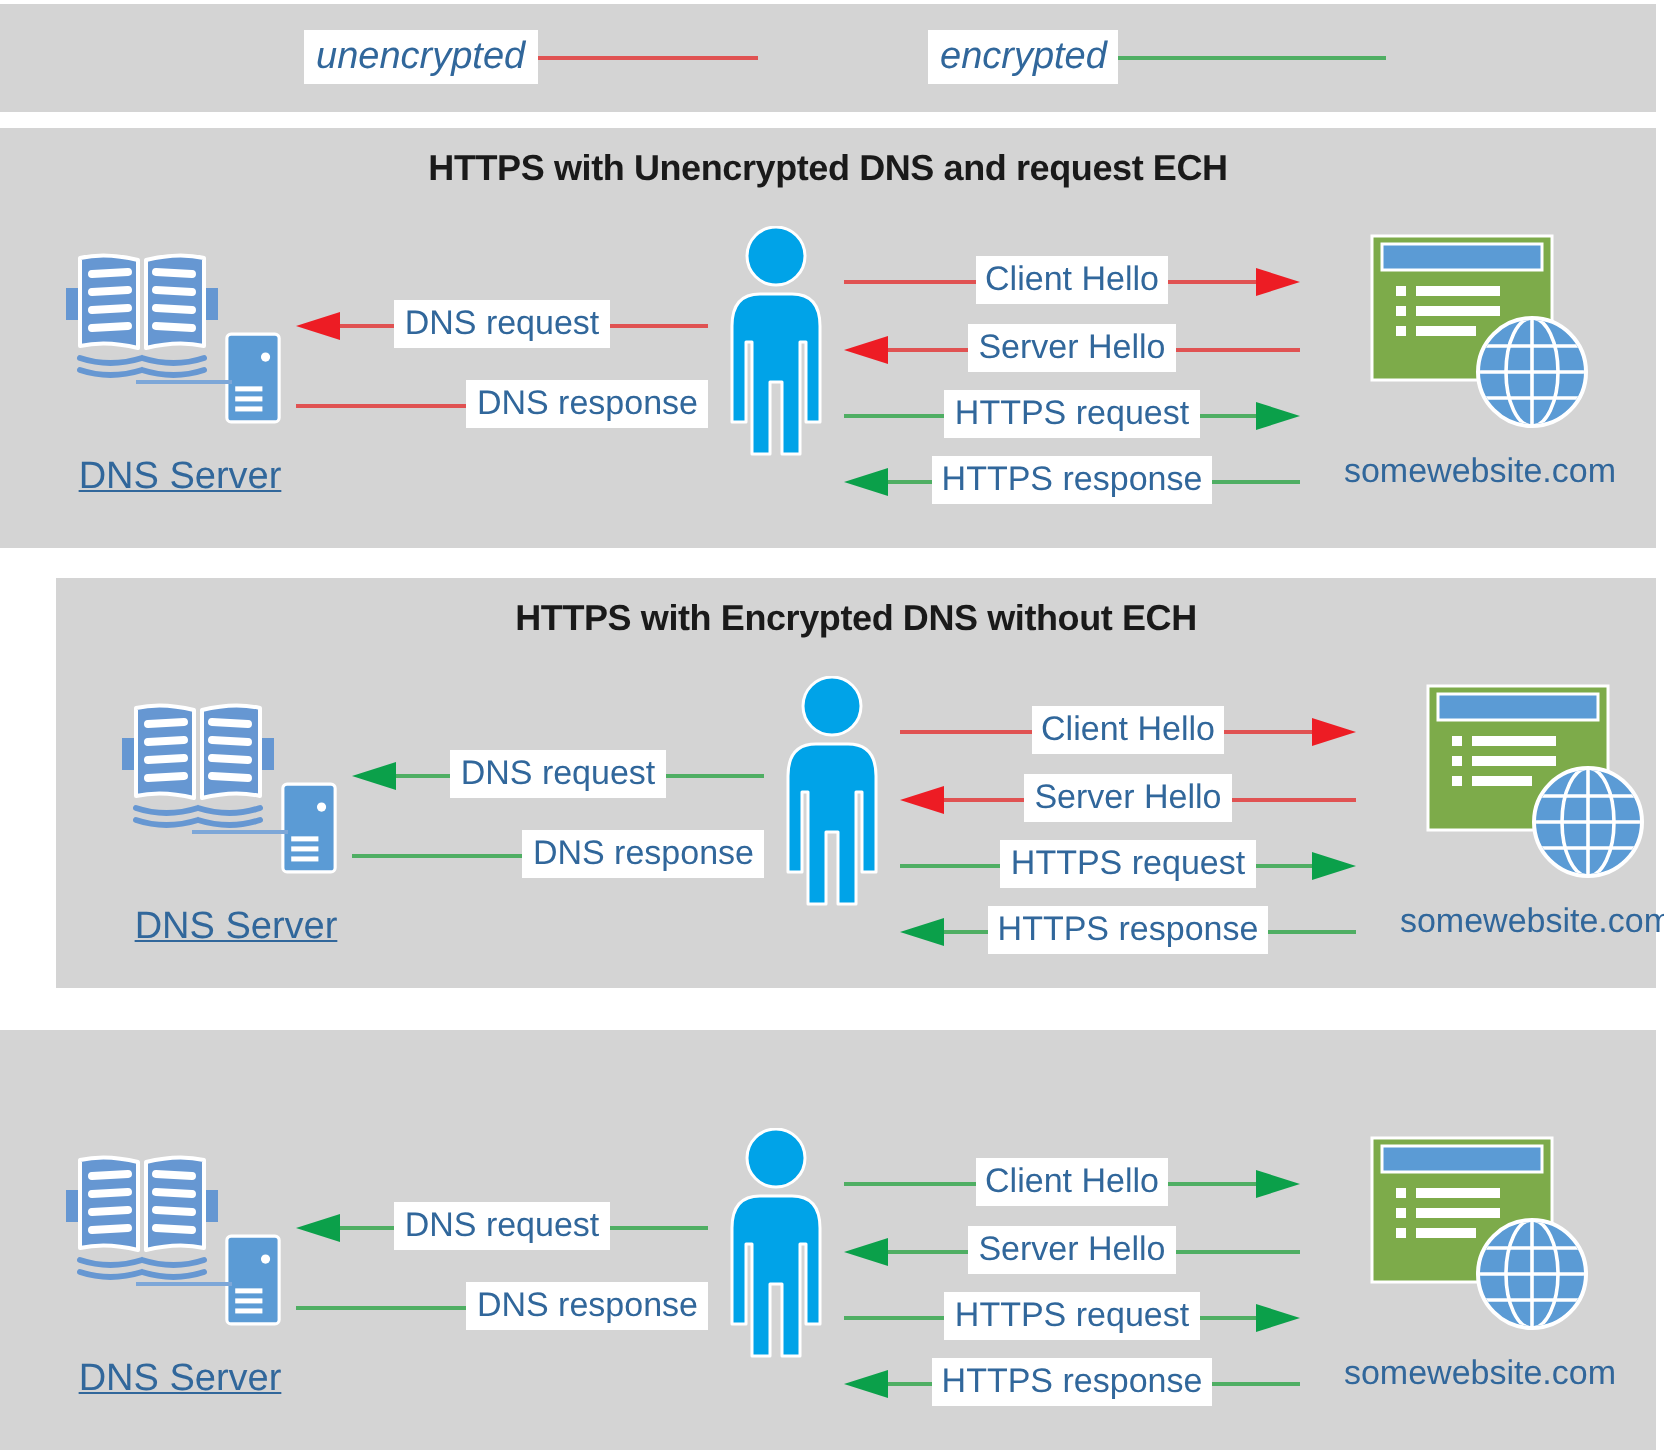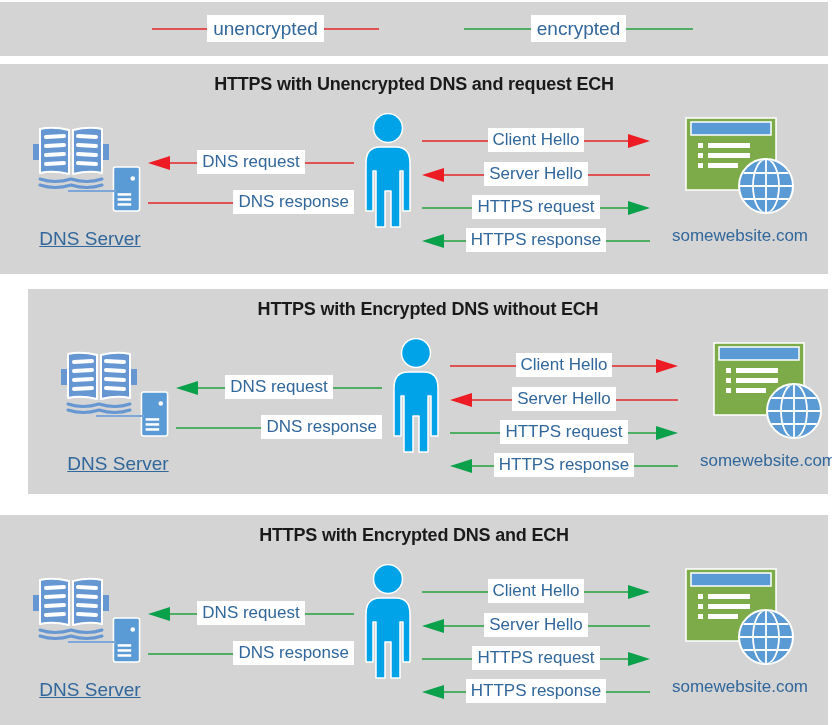--- a/index.html
+++ b/index.html
@@ -36,21 +36,21 @@
     padding:1px 5px;color:var(--label-text);font-size:17px;line-height:22px;}
 
   .dns-req {left:148px;width:206px;top:86px;}
   .dns-resp{left:148px;width:206px;top:126px;text-align:right;}
   .h1{left:422px;width:228px;top:64px;}
   .h2{left:422px;width:228px;top:98px;}
   .h3{left:422px;width:228px;top:131px;}
   .h4{left:422px;width:228px;top:164px;}
 
   
-  .legend-item{position:absolute;top:13px;height:28px;text-align:center;}
+  .legend-item{position:absolute;top:13px;height:28px;text-align:left;font-style:italic;}
   .legend-item .line{position:absolute;z-index:1;top:13px;height:2px;left:0;right:0;background:var(--line-c);}
   .legend-item .lbl{position:relative;z-index:2;display:inline-block;background:#fff;
     padding:0 6px;color:var(--label-text);font-size:19px;line-height:27px;}
   .li-1{left:152px;width:227px;}
   .li-2{left:464px;width:229px;}
 
   
   .icon{position:absolute;line-height:0;}
   .book-icon {left:32px;top:60px;}
   .tower-icon{left:112px;top:102px;}
@@ -278,21 +278,20 @@
           <line x1="55" y1="70" x2="109" y2="70"></line>
           <line x1="57" y1="57" x2="107" y2="57"></line>
           <line x1="57" y1="83" x2="107" y2="83"></line>
         </g>
       </svg>
     </span>
     <div class="site-label">somewebsite.com</div>
   </section>
 
   <section class="panel p3">
-    <h2 class="panel-title">HTTPS with Encrypted DNS and ECH</h2>
 
     <span class="icon book-icon">
       <svg width="78" height="66" viewBox="0 0 76 66">
         <rect x="0" y="20" width="6" height="16" style="fill:var(--book)"></rect>
         <rect x="70" y="20" width="6" height="16" style="fill:var(--book)"></rect>
         <path d="M36,6 Q20,2 7,5 L7,49 Q20,46 36,50 Z" style="fill:var(--book);stroke:#fff;stroke-width:2;stroke-linejoin:round"></path>
         <path d="M40,6 Q56,2 69,5 L69,49 Q56,46 40,50 Z" style="fill:var(--book);stroke:#fff;stroke-width:2;stroke-linejoin:round"></path>
         <g style="stroke:#fff;stroke-width:4;stroke-linecap:round">
           <line x1="13" y1="13" x2="31" y2="12"></line>
           <line x1="13" y1="22" x2="31" y2="21"></line>

